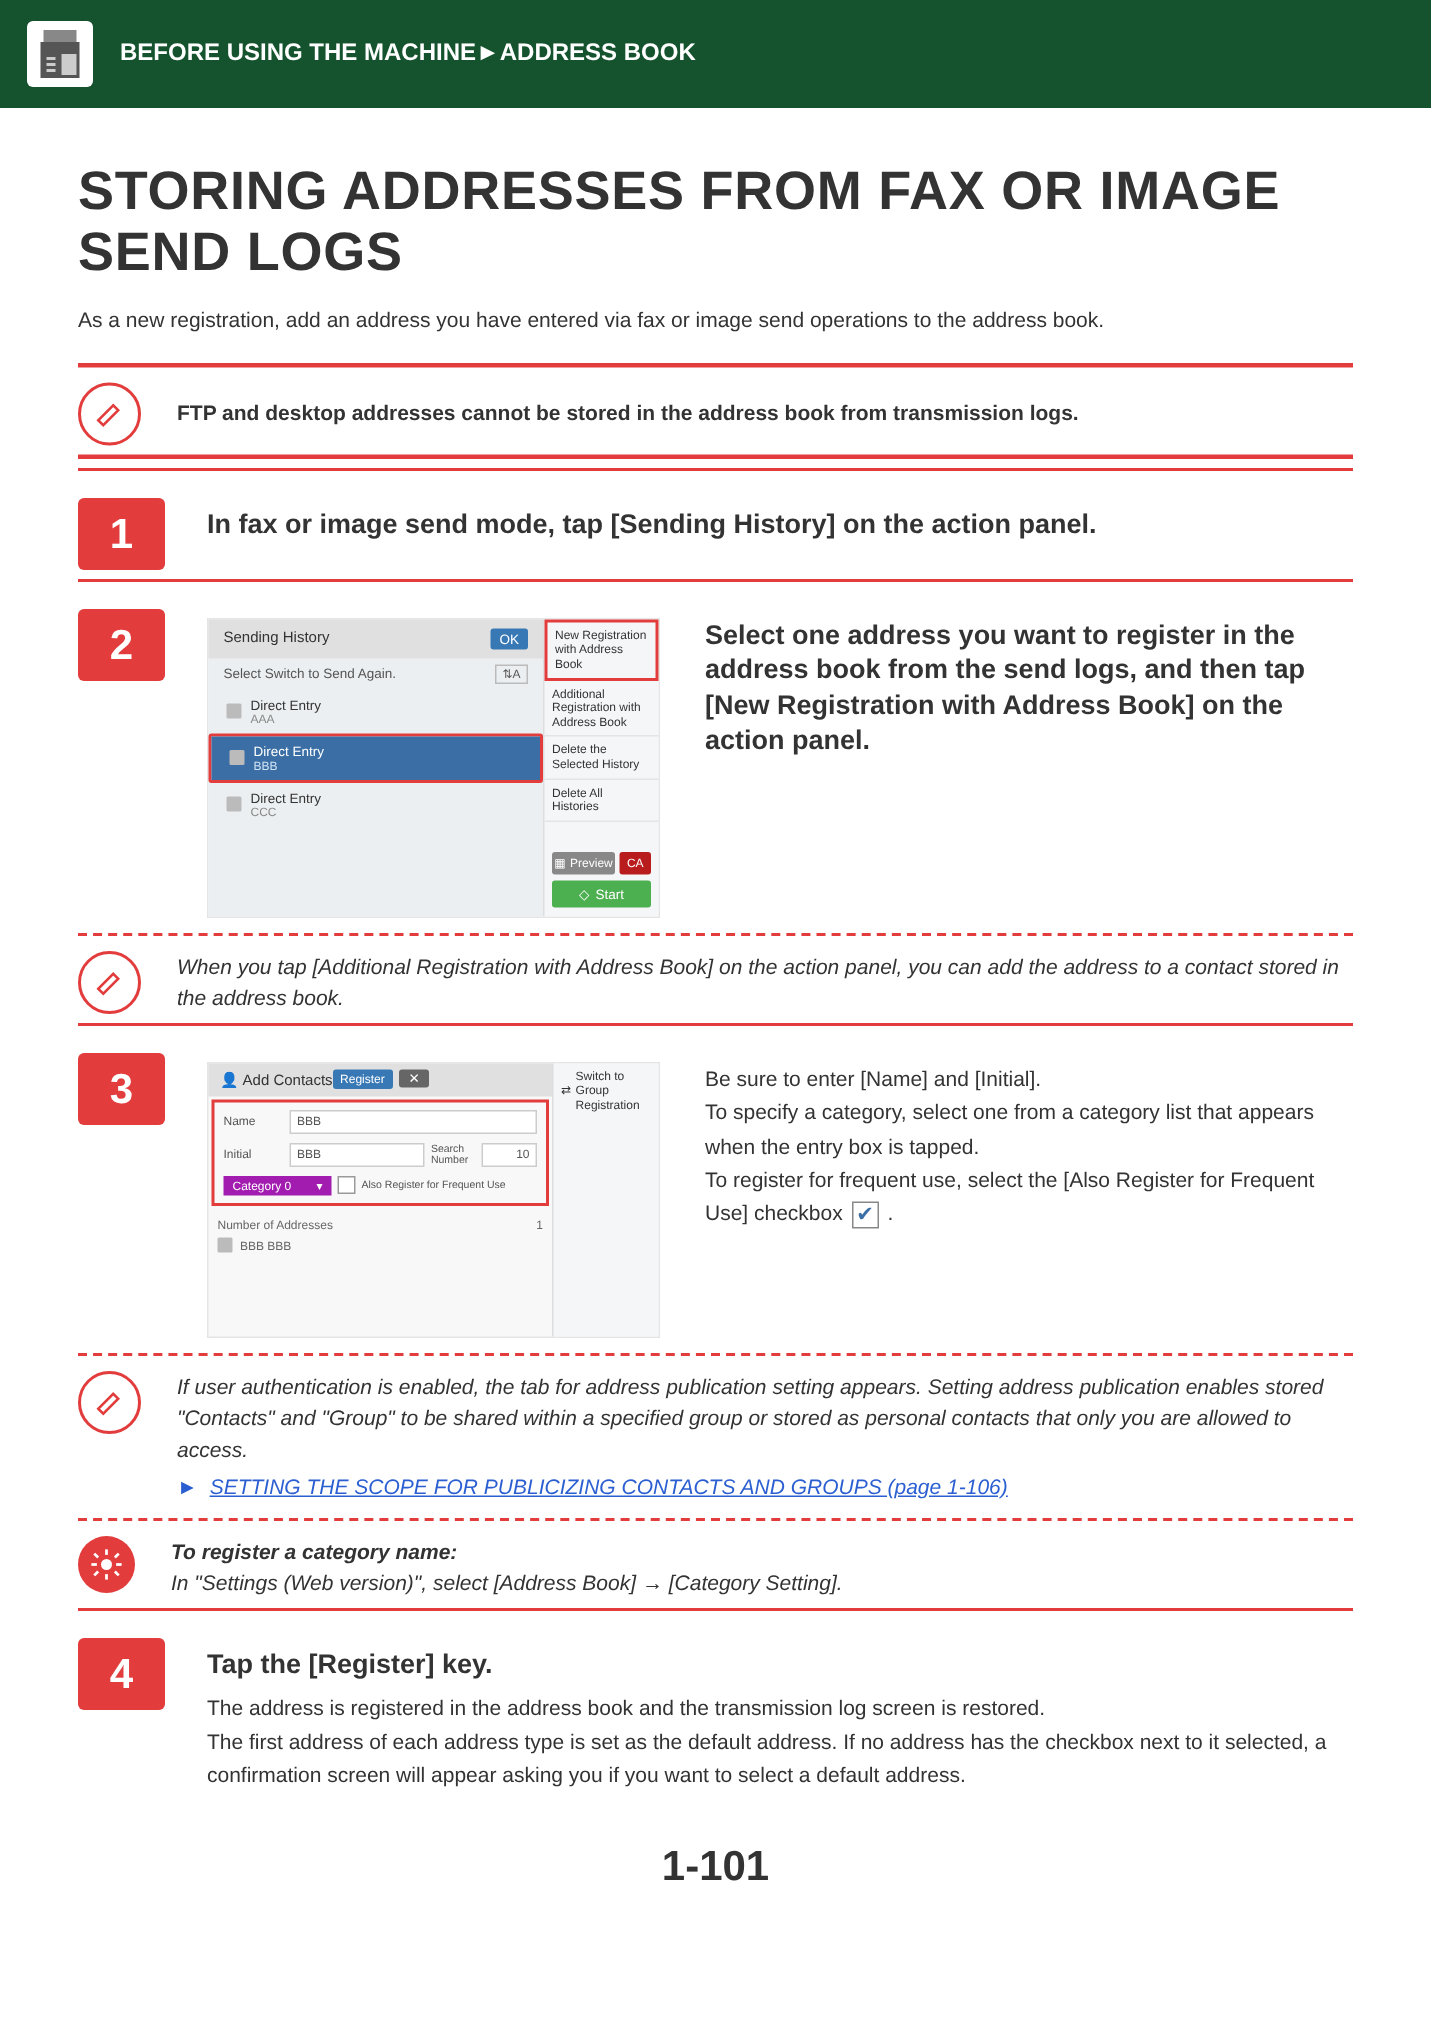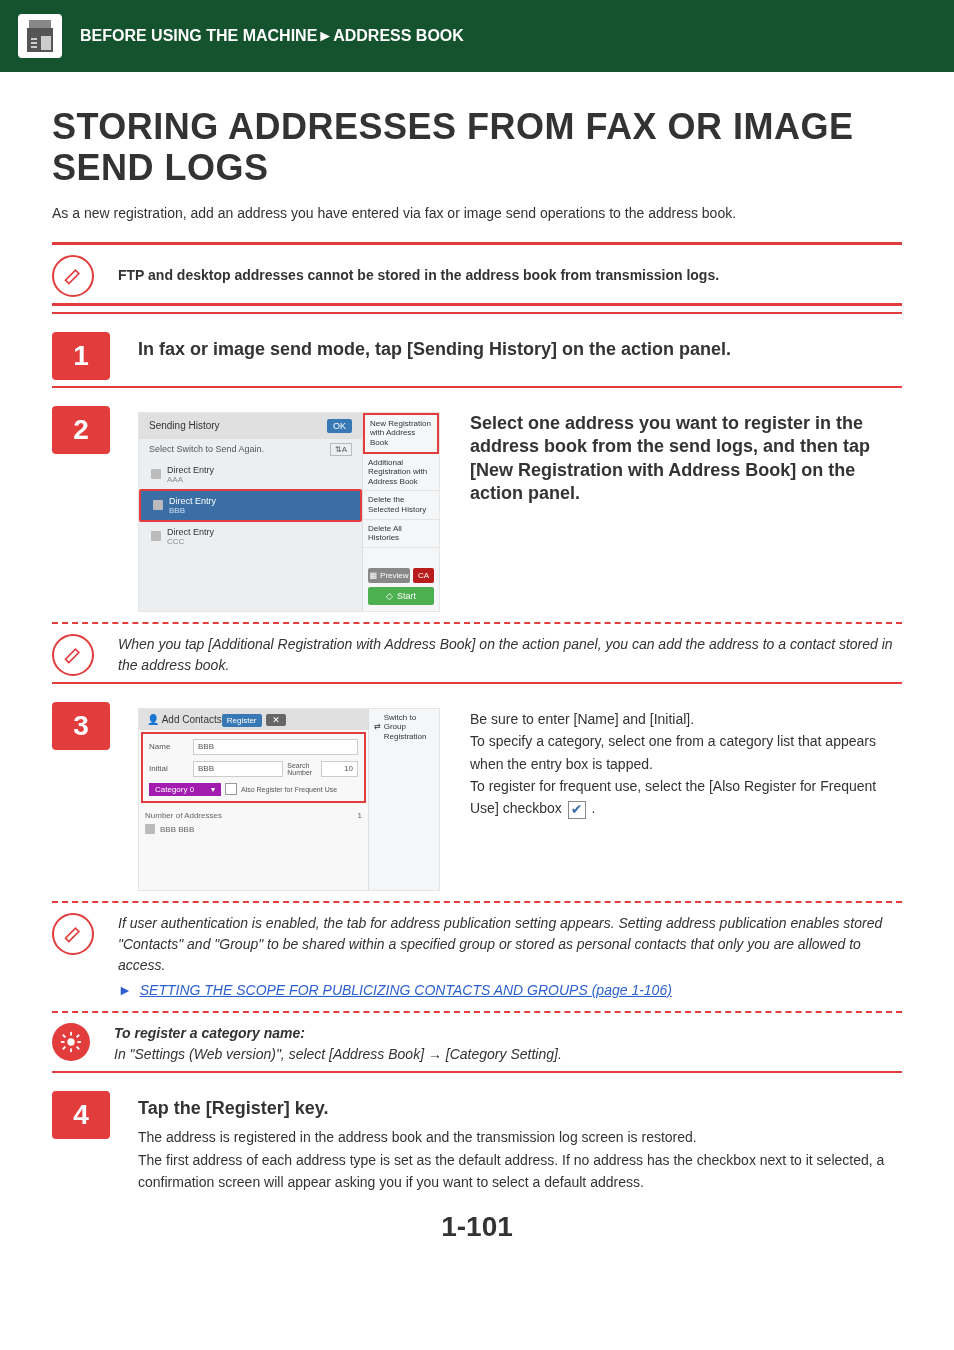--- a/index.html
+++ b/index.html
@@ -135,21 +135,21 @@
     width:38px;height:38px;background:#e23c3c;border-radius:50%;
     display:flex;align-items:center;justify-content:center;flex-shrink:0;
   }
   .gear-icon svg{width:22px;height:22px;}
   .link{color:#2b5fd1;text-decoration:underline;}
   .link-arrow{color:#2b5fd1;font-weight:bold;margin-right:4px;}
   .check-inline{
     display:inline-flex;width:16px;height:16px;border:1px solid #888;align-items:center;justify-content:center;
     vertical-align:middle;color:#3a6ea5;margin:0 2px;
   }
-  .page-number{text-align:center;font-size:28px;font-weight:bold;margin:18px 0 20px 0;}
+  .page-number{text-align:center;font-size:28px;font-weight:bold;margin:34px 0 20px 0;}
 </style>
 </head>
 <body>
 
 <div class="header-banner">
   <div class="header-icon">
     <svg viewBox="0 0 30 36">
         <rect x="4" y="2" width="22" height="8" fill="#888"></rect>
         <rect x="2" y="10" width="26" height="24" fill="#555"></rect>
         <rect x="6" y="20" width="6" height="2" fill="#ccc"></rect>

